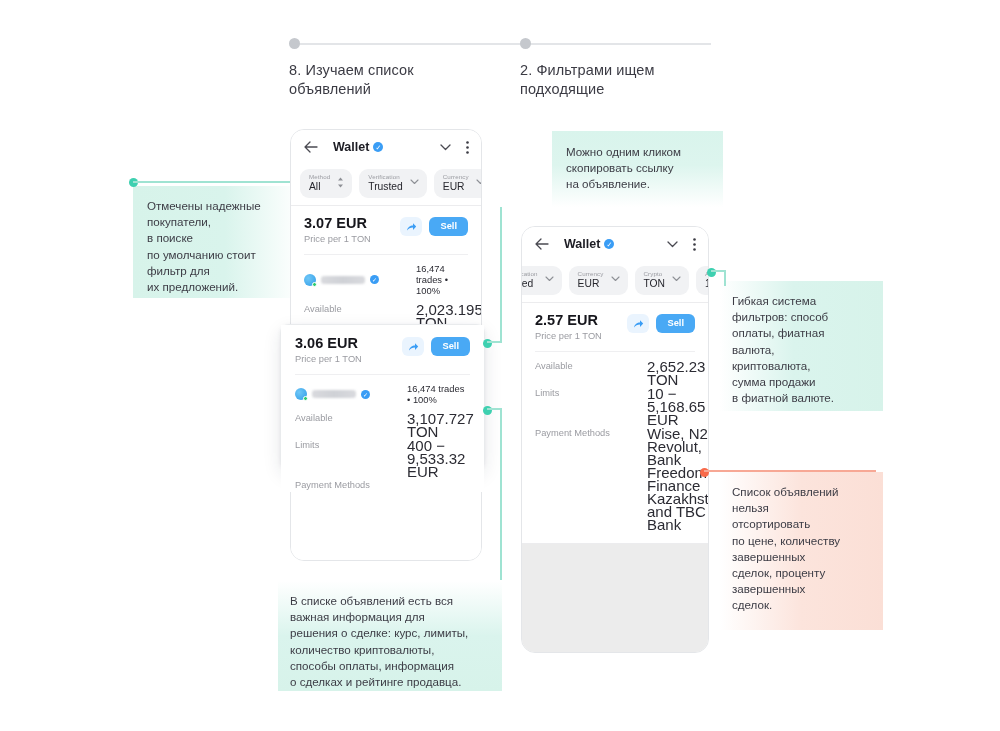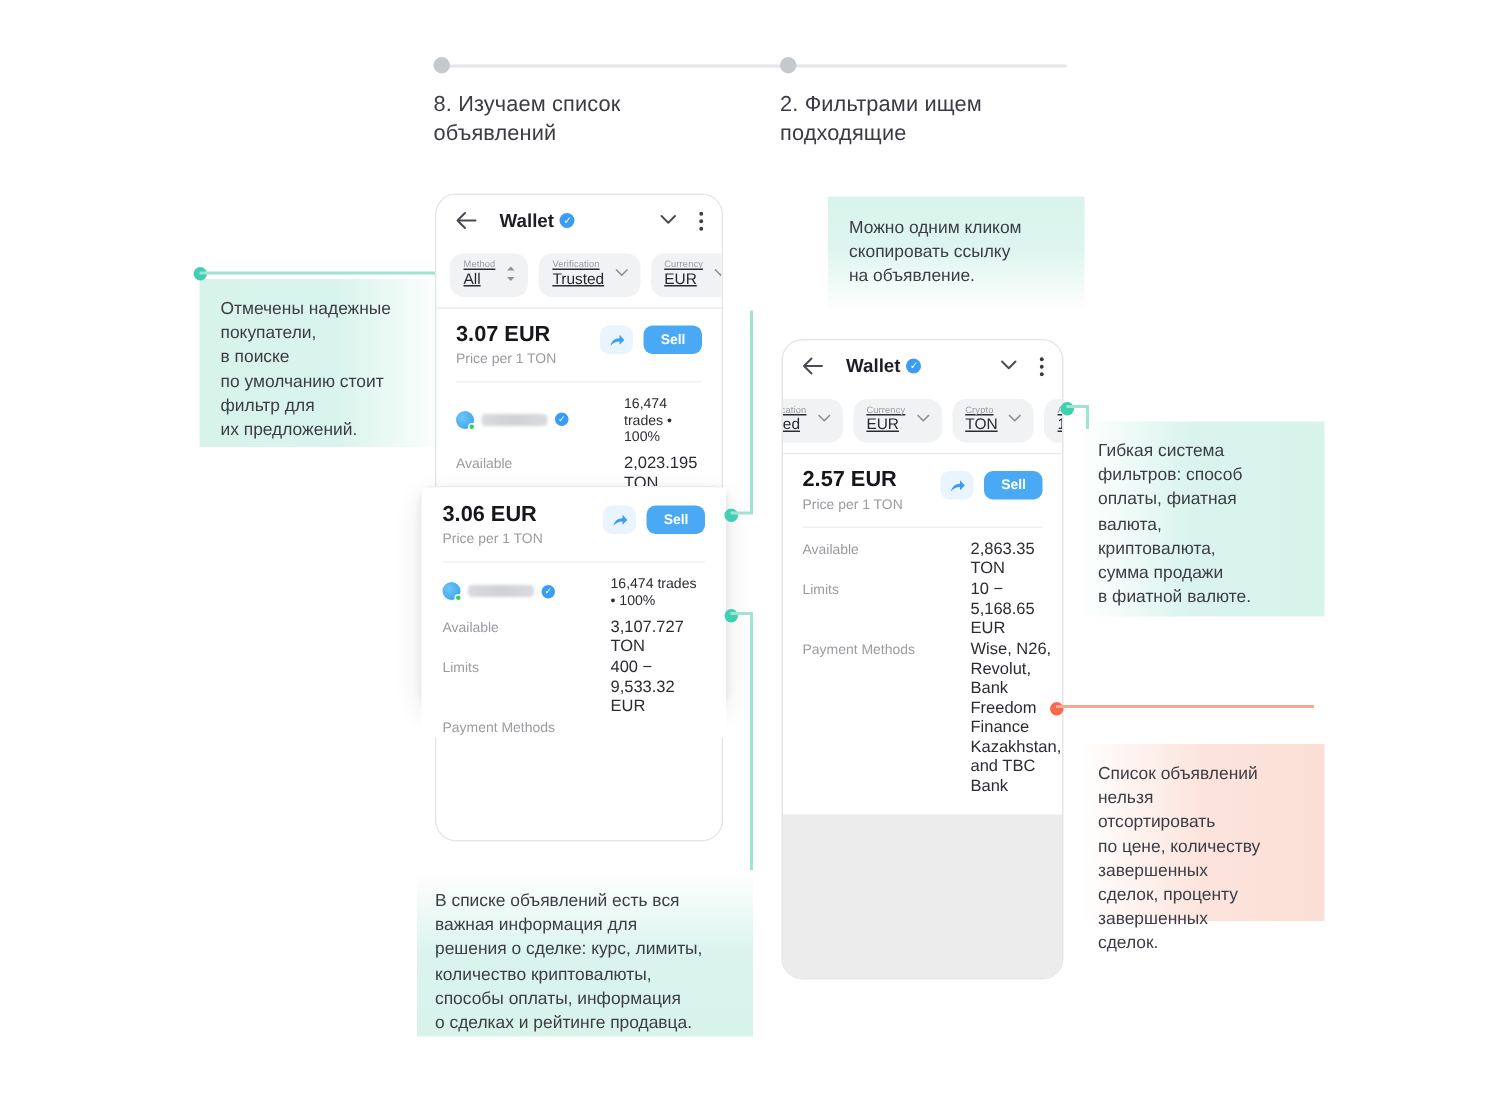--- a/index.html
+++ b/index.html
@@ -151,21 +151,20 @@
 
   
   .filter-row {
     display: flex;
     align-items: center;
     gap: 7px;
     padding: 5px 9px 7px 9px;
     background: #fff;
     box-sizing: border-box;
     overflow: hidden;
-    text-decoration: underline;
   }
   .pill {
     background: #f1f2f4;
     border-radius: 9px;
     padding: 4px 8px 5px 9px;
     display: flex;
     align-items: center;
     gap: 7px;
     flex: 0 0 auto;
     box-sizing: border-box;
@@ -302,21 +301,21 @@
     margin-bottom: 1px;
   }
   .kv-k {
     width: 112px;
     flex: 0 0 112px;
     font-size: 9.3px;
     color: #9a9ba1;
     line-height: 13px;
   }
   .kv-v {
-    font-size: 11px;
+    font-size: 15px;
     color: #2b2b33;
     line-height: 13px;
   }
   .phone-body-fill { background: #ececec; }
 </style>
 </head>
 <body>
 
 <div class="stage">
 
@@ -596,21 +595,21 @@
             <svg width="11" height="10" viewBox="0 0 11 10">
                 <path d="M1 8.6 C1.7 5 4.2 3.6 7 3.5 L7 1.2 L10.2 4.6 L7 7.9 L7 5.6 C4.4 5.6 2.4 6.6 1 8.6 Z" fill="#3a9df5"></path>
               </svg>
           </div>
           <div class="sell-btn">Sell</div>
         </div>
       </div>
       <div class="offer-divider"></div>
       <div class="kv">
         <div class="kv-k">Available</div>
-        <div class="kv-v">2,863.35 TON</div>
+        <div class="kv-v">2,652.23 TON</div>
       </div>
       <div class="kv">
         <div class="kv-k">Limits</div>
         <div class="kv-v">10 − 5,168.65 EUR</div>
       </div>
       <div class="kv">
         <div class="kv-k">Payment Methods</div>
         <div class="kv-v" style="white-space:pre-line;">Wise, N26, Revolut, Bank
 Freedom Finance
 Kazakhstan, and TBC Bank</div>
@@ -624,21 +623,21 @@
 фильтров: способ
 оплаты, фиатная
 валюта,
 криптовалюта,
 сумма продажи
 в фиатной валюте.</div>
   <div class="conn-dot teal" style="left:707px; top:268px;"></div>
   <div class="conn-line" style="left:711px; top:270px; width:15px; height:2px;"></div>
   <div class="conn-line" style="left:724px; top:270px; width:2px; height:16px;"></div>
 
-  <div class="callout pink-r" style="left:720px; top:496px; width:163px; height:118px;">Список объявлений
+  <div class="callout pink-r" style="left:720px; top:472px; width:163px; height:158px;">Список объявлений
 нельзя
 отсортировать
 по цене, количеству
 завершенных
 сделок, проценту
 завершенных
 сделок.</div>
   <div class="conn-dot pink" style="left:700px; top:468px;"></div>
   <div class="conn-line pink" style="left:704px; top:470px; width:172px; height:2px;"></div>
 

